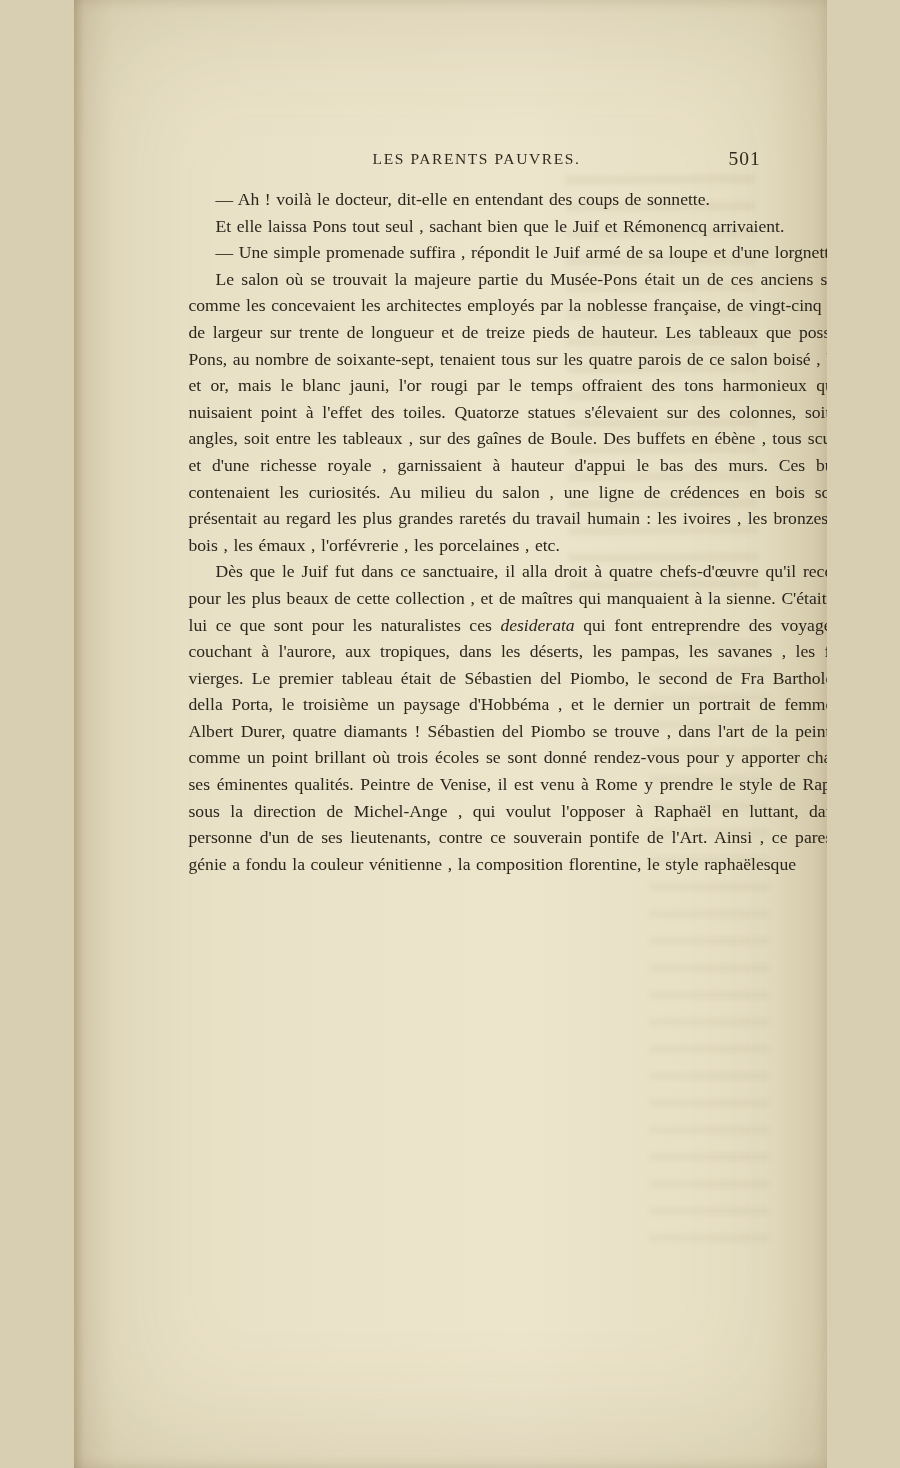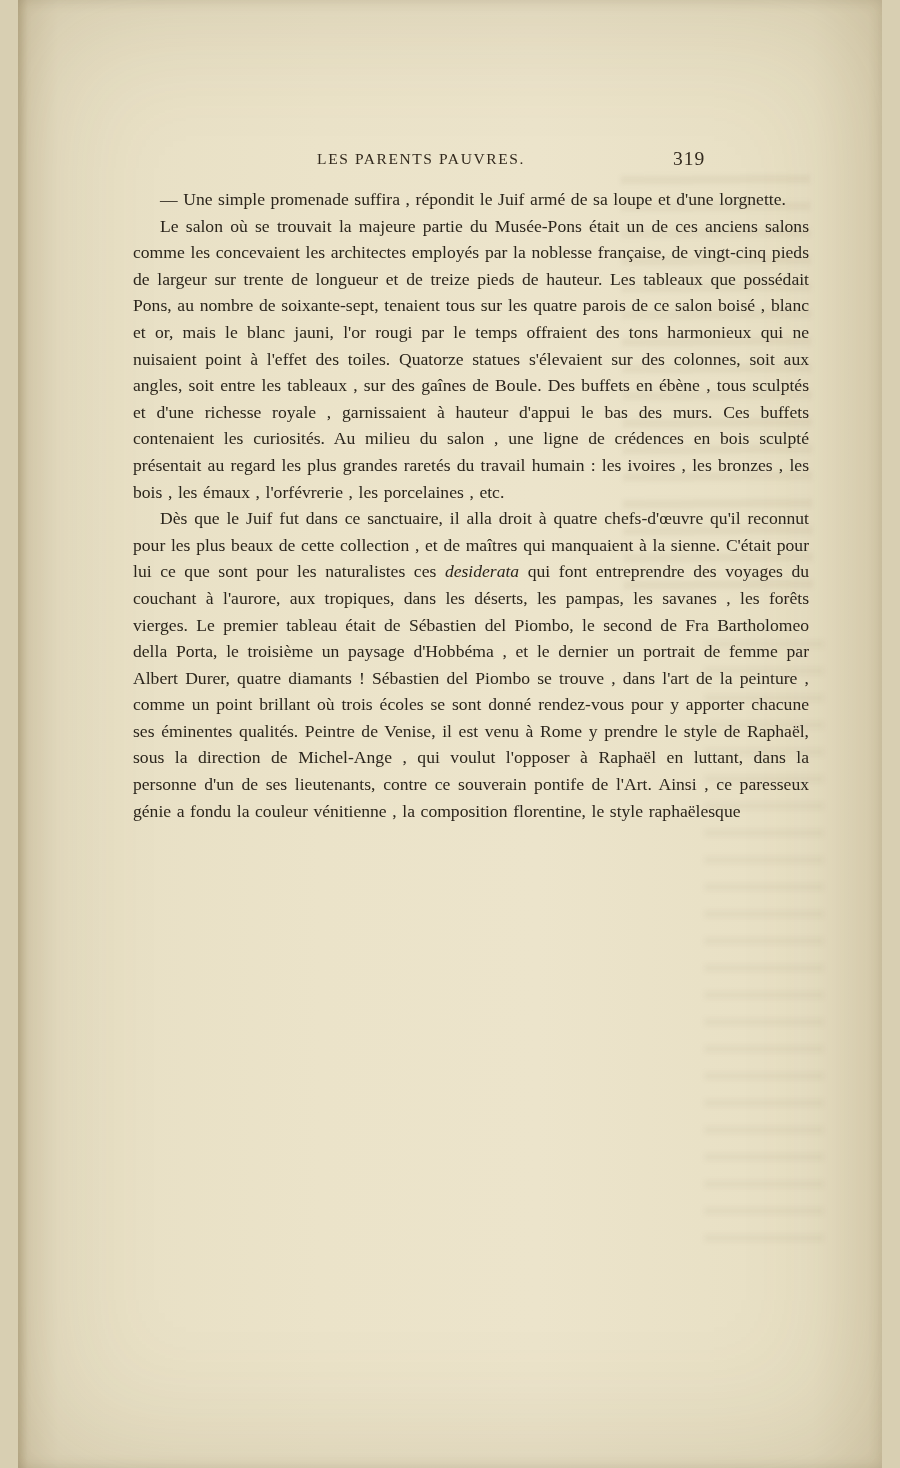--- a/index.html
+++ b/index.html
@@ -2,21 +2,21 @@
 <html><head>
 <meta charset="utf-8">
 <style>
   html, body {
     margin: 0;
     padding: 0;
     background: #d8cfb2;
   }
   .scan {
     position: relative;
-    width: 864px;
+    width: 753px;
     height: 1468px;
     margin: 0 auto;
     background: linear-gradient(90deg,
       #c9bd9c 0px, #ddd3b6 10px, #e7dfc4 40px,
       #ebe3c9 35%, #ece4cb 60%, #e7dfc3 92%, #ded4b6 100%);
     box-shadow: inset 0 0 140px rgba(110, 92, 52, 0.20),
                 inset 0 0 14px rgba(90, 72, 40, 0.18);
     overflow: hidden;
     font-family: "Liberation Serif", "DejaVu Serif", serif;
     color: #2b251c;
@@ -98,24 +98,26 @@
 </head>
 <body>
 
 <div class="scan">
 
   <div class="bleed"></div>
   <div class="bleed2"></div>
 
   <div class="page-header">
     <span class="running-title">LES PARENTS PAUVRES.</span>
-    <span class="page-number">319</span>
+    <span class="page-number">501</span>
   </div>
 
   <div class="body-text">
+    <p>— Ah ! voilà le docteur, dit-elle en entendant des coups de sonnette.</p>
+    <p>Et elle laissa Pons tout seul , sachant bien que le Juif et Rémonencq arrivaient.</p>
     <p>— Une simple promenade suffira , répondit le Juif armé de sa loupe et d'une lorgnette.</p>
     <p>Le salon où se trouvait la majeure partie du Musée-Pons était un de ces anciens salons comme les concevaient les architectes employés par la noblesse française, de vingt-cinq pieds de largeur sur trente de longueur et de treize pieds de hauteur. Les tableaux que possédait Pons, au nombre de soixante-sept, tenaient tous sur les quatre parois de ce salon boisé , blanc et or, mais le blanc jauni, l'or rougi par le temps offraient des tons harmonieux qui ne nuisaient point à l'effet des toiles. Quatorze statues s'élevaient sur des colonnes, soit aux angles, soit entre les tableaux , sur des gaînes de Boule. Des buffets en ébène , tous sculptés et d'une richesse royale , garnissaient à hauteur d'appui le bas des murs. Ces buffets contenaient les curiosités. Au milieu du salon , une ligne de crédences en bois sculpté présentait au regard les plus grandes raretés du travail humain : les ivoires , les bronzes , les bois , les émaux , l'orfévrerie , les porcelaines , etc.</p>
     <p>
       <span>Dès que le Juif fut dans ce sanctuaire, il alla droit à quatre chefs-d'œuvre qu'il reconnut pour les plus beaux de cette collection , et de maîtres qui manquaient à la sienne. C'était pour lui ce que sont pour les naturalistes ces </span><em>desiderata</em><span> qui font entreprendre des voyages du couchant à l'aurore, aux tropiques, dans les déserts, les pampas, les savanes , les forêts vierges. Le premier tableau était de Sébastien del Piombo, le second de Fra Bartholomeo della Porta, le troisième un paysage d'Hobbéma , et le dernier un portrait de femme par Albert Durer, quatre diamants ! Sébastien del Piombo se trouve , dans l'art de la peinture , comme un point brillant où trois écoles se sont donné rendez-vous pour y apporter chacune ses éminentes qualités. Peintre de Venise, il est venu à Rome y prendre le style de Raphaël, sous la direction de Michel-Ange , qui voulut l'opposer à Raphaël en luttant, dans la personne d'un de ses lieutenants, contre ce souverain pontife de l'Art. Ainsi , ce paresseux génie a fondu la couleur vénitienne , la composition florentine, le style raphaëlesque</span>
     </p>
   </div>
 
 </div>
 
 </body></html>

